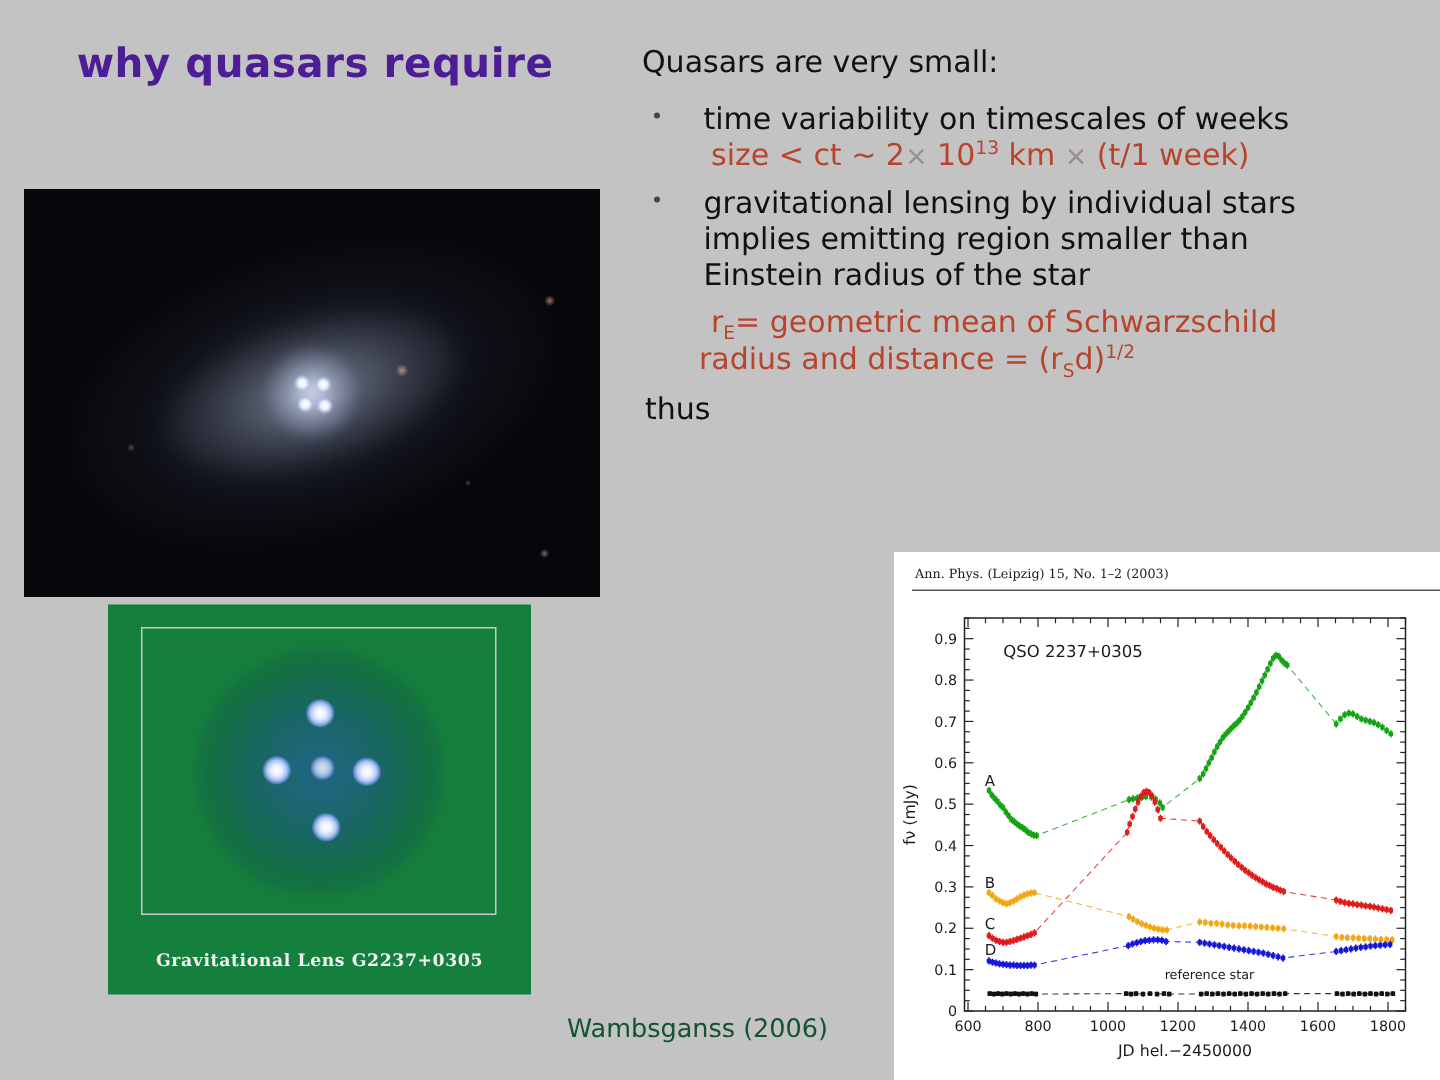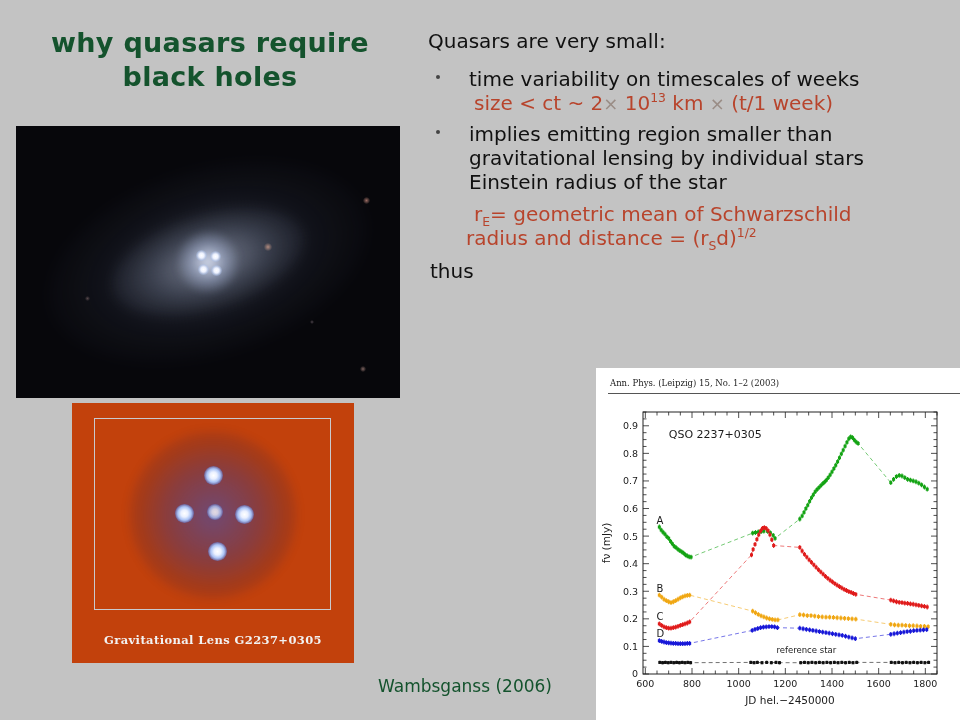--- a/index.html
+++ b/index.html
@@ -13,21 +13,21 @@
   .slide{position:absolute;inset:0;}
 
   
   #title{
     position:absolute;left:20px;top:26px;width:380px;
     text-align:center;
     font-family:"DejaVu Sans", sans-serif;
     font-weight:bold;
     font-size:27px;
     line-height:1.25;
-    color:#14532d;
+    color:#4c1d95;
     letter-spacing:.3px;
   }
   #title .l2{display:block;}
 
   
   #body-col{
     position:absolute;left:428px;top:28px;width:522px;
     font-family:"DejaVu Sans", sans-serif;
     color:#111;
   }
@@ -76,21 +76,21 @@
   }
   #galaxy .qpt{
     position:absolute;width:11px;height:11px;border-radius:50%;
     background:radial-gradient(circle,#ffffff 0%,#eef2ff 32%,rgba(175,195,235,.55) 60%,rgba(0,0,0,0) 80%);
   }
   #galaxy .star{position:absolute;border-radius:50%;}
 
   
   #cross{
     position:absolute;left:72px;top:403px;width:282px;height:260px;
-    background:#c2410c;overflow:hidden;
+    background:#15803d;overflow:hidden;
   }
   #cross .frame{
     position:absolute;left:22px;top:15px;right:23px;height:190px;
     border:1px solid #c9c9cf;
   }
   #cross .glow{
     position:absolute;left:141px;top:112px;
     width:168px;height:168px;margin-left:-84px;margin-top:-84px;
     border-radius:50%;
     background:radial-gradient(circle, rgba(45,80,200,.55) 0%, rgba(30,55,160,.35) 38%, rgba(14,26,90,.16) 62%, rgba(0,0,0,0) 82%);
@@ -127,21 +127,20 @@
   #plot{position:absolute;left:0;top:34px;width:364px;height:314px;}
   .axtxt{font-family:"DejaVu Sans", sans-serif;fill:#1b1b1b;}
 </style>
 </head>
 <body>
 
 <div class="slide">
 
   <div id="title">
     <span>why quasars require</span>
-    <span class="l2">black holes</span>
   </div>
 
   <div id="galaxy">
     <div class="halo"></div>
     <div class="halo2"></div>
     <div class="core"></div>
     <div id="galaxy-quad">
         <div class="qpt" style="left: 179.5px; top: 123.5px;"></div>
         <div class="qpt" style="left: 193.5px; top: 124.5px;"></div>
         <div class="qpt" style="left: 181.5px; top: 137.5px;"></div>
@@ -177,22 +176,22 @@
       <span class="dot"></span>
       <span class="txt">time variability on timescales of weeks</span>
     </div>
 
     <div class="redline red">
       <span>size &lt; ct ~ 2</span><span class="times">×</span><span> 10</span><sup>13</sup><span> km </span><span class="times">×</span><span> (t/1 week)</span>
     </div>
 
     <div class="bul">
       <span class="dot"></span>
+      <span class="txt">gravitational lensing by individual stars</span>
       <span class="txt">implies emitting region smaller than</span>
-      <span class="txt">gravitational lensing by individual stars</span>
       <span class="txt">Einstein radius of the star</span>
     </div>
 
     <div class="redline red" style="margin-top:7px;">
       <span>r</span><sub>E</sub><span>= geometric mean of Schwarzschild</span>
     </div>
 
     <div class="redline ind2 red">
       <span>radius and distance = (r</span><sub>S</sub><span>d)</span><sup>1/2</sup>
     </div>

